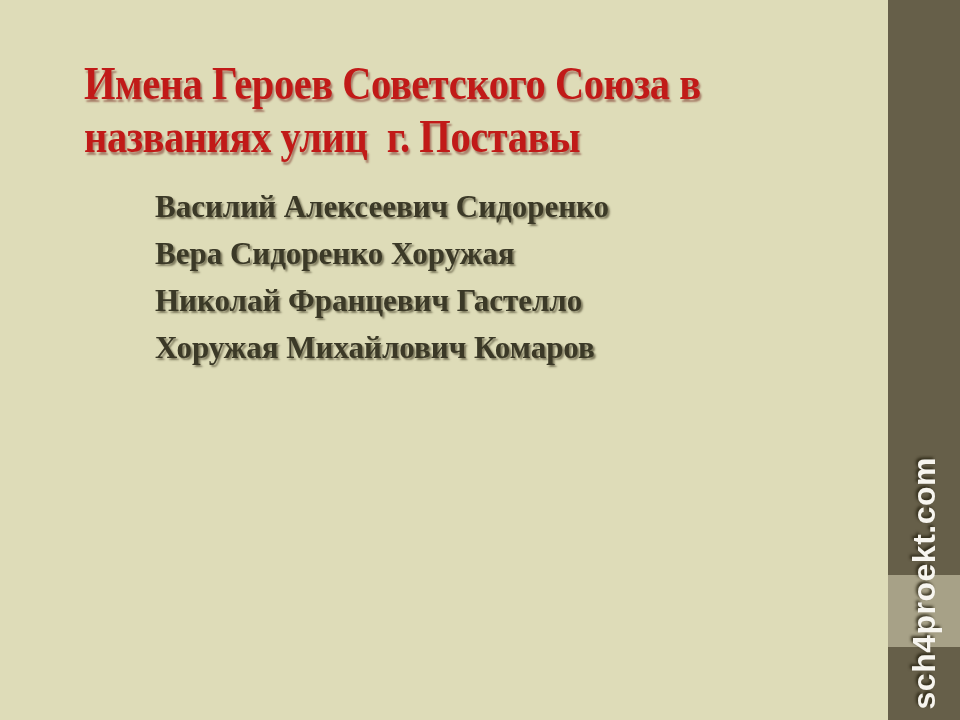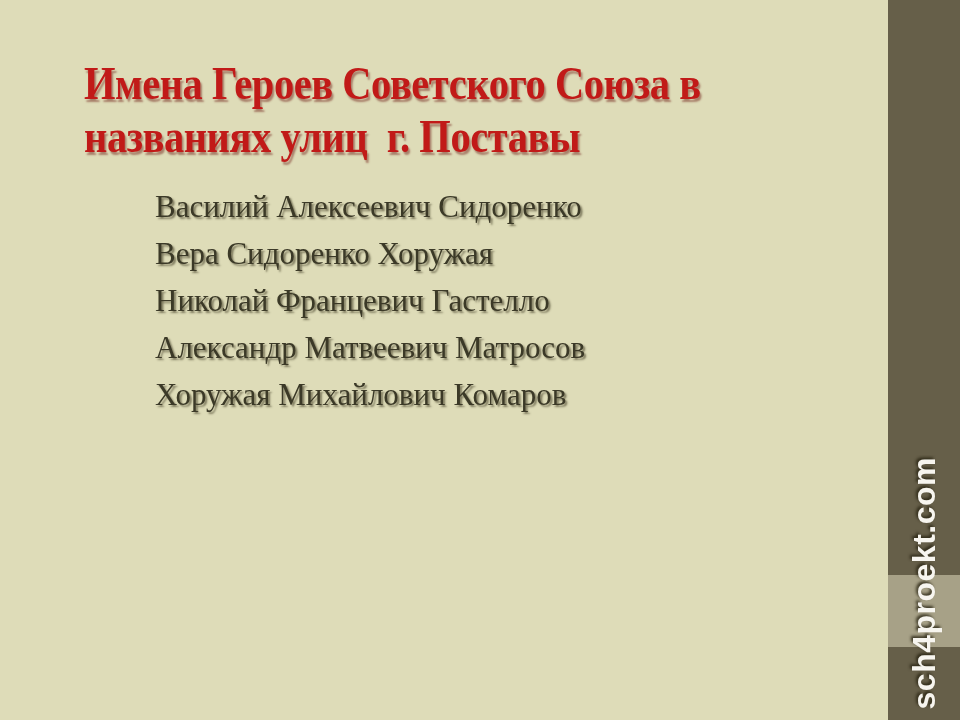--- a/index.html
+++ b/index.html
@@ -30,21 +30,21 @@
   }
 
   .names {
     position: absolute;
     left: 155px; top: 188px;
     width: 700px;
   }
   .names p {
     margin: 0 0 9px 0;
     font-family: "Liberation Serif", serif;
-    font-weight: 400;
+    font-weight: 700;
     font-size: 31px;
     line-height: 38px;
     color: #3B3927;
     white-space: pre-wrap;
     text-shadow: 2px 2px 2px rgba(48, 42, 20, 0.55);
   }
 
   .ribbon {
     position: absolute;
     left: 888px; top: 0;
@@ -83,21 +83,20 @@
 
 <div class="slide">
 
   <div class="title">Имена Героев Советского Союза в
 названиях улиц  г. Поставы</div>
 
   <div class="names">
     <p>Василий Алексеевич Сидоренко</p>
     <p>Вера Сидоренко Хоружая</p>
     <p>Николай Францевич Гастелло</p>
-    <p>Александр Матвеевич Матросов</p>
     <p>Хоружая Михайлович Комаров</p>
   </div>
 
   <div class="ribbon">
     <div class="ribbon-notch"></div>
   </div>
 
   <div class="watermark-wrap">
     <span class="watermark">sch4proekt.com</span>
   </div>

